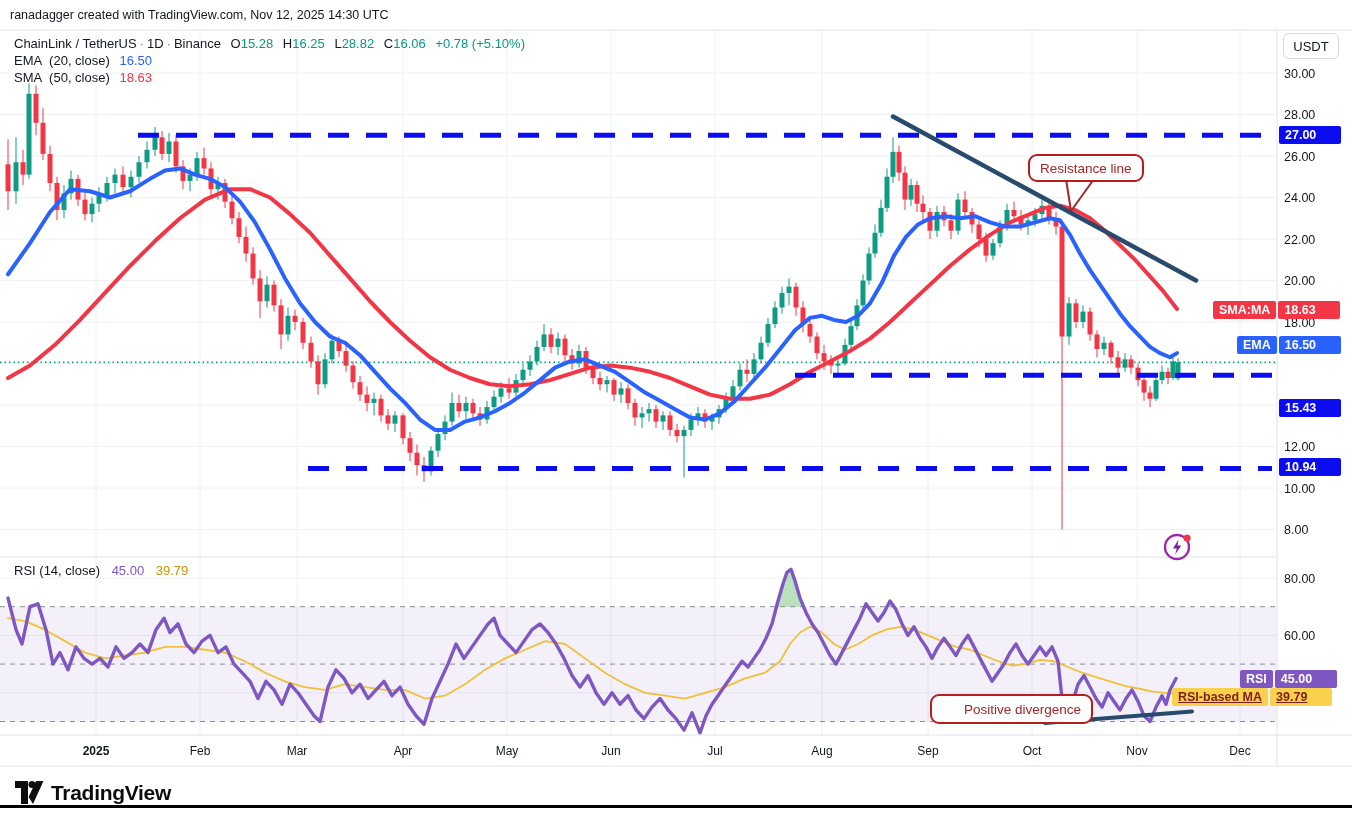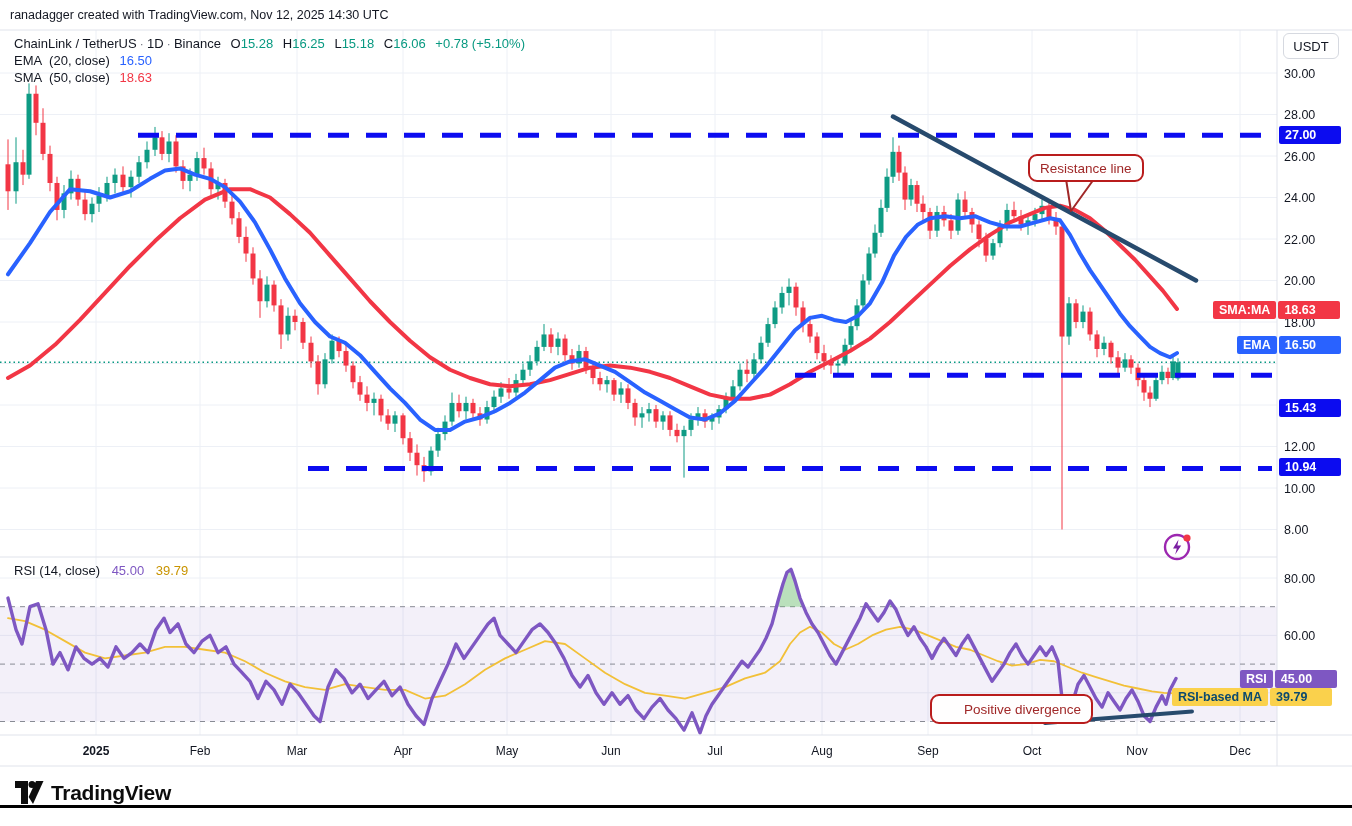--- a/index.html
+++ b/index.html
@@ -20,21 +20,21 @@
   .usdt-btn{position:absolute;left:1283px;top:33px;width:54px;height:24px;border:1px solid #d6d9e0;border-radius:6px;
             background:#fff;font-size:13px;color:#131722;display:flex;align-items:center;justify-content:center;z-index:6;}
   .badge-row{position:absolute;display:flex;align-items:stretch;z-index:6;}
   .badge-tag{color:#fff;font-size:12.5px;font-weight:600;padding:2px 6px;border-radius:2px;display:flex;align-items:center;margin-right:2px;}
   .badge-val{color:#fff;font-size:12.5px;font-weight:600;padding:2px 6px;border-radius:2px;min-width:50px;display:flex;align-items:center;}
   .bg-blue{background:var(--level);}
   .bg-ema{background:var(--ema);}
   .bg-sma{background:var(--down);}
   .bg-teal{background:var(--tealbadge);}
   .bg-purple{background:var(--purple);}
-  .bg-yellow{background:var(--yellowbadge);color:#0c4a6e;}
+  .bg-yellow{background:var(--yellowbadge);color:#7f1d1d;text-decoration:underline;}
   .symbol-badge{position:absolute;z-index:7;display:flex;align-items:flex-start;}
   .symbol-badge .badge-tag{height:17px;margin-top:1px;}
   .symbol-badge .stack{background:var(--tealbadge);color:#fff;border-radius:2px;padding:2px 6px;font-size:12.5px;font-weight:600;line-height:14px;min-width:56px;}
   .callout{position:absolute;border:2px solid #b91c1c;background:#fffefe;color:#a02828;border-radius:9px;
            font-size:13.5px;display:flex;align-items:center;justify-content:center;z-index:8;white-space:nowrap;padding:0 10px;}
   .logo{position:absolute;left:14px;top:780px;display:flex;align-items:center;z-index:5;}
   .logo-text{font-size:21px;font-weight:800;color:#0d0d0d;margin-left:7px;letter-spacing:-0.3px;}
   .bottom-bar{position:absolute;left:0;bottom:0;width:1352px;height:3px;background:#000;z-index:9;}
   .flash-icon{position:absolute;left:1160px;top:530px;z-index:6;}
 </style>
@@ -494,21 +494,21 @@
         <text x="1032" y="755" font-size="12" fill="#131722" text-anchor="middle" font-weight="400">Oct</text>
         <text x="1137" y="755" font-size="12" fill="#131722" text-anchor="middle" font-weight="400">Nov</text>
         <text x="1240" y="755" font-size="12" fill="#131722" text-anchor="middle" font-weight="400">Dec</text>
       </g>
     </svg>
 
   <div class="legend" style="top:36px;">
     <span class="t">ChainLink / TetherUS</span><span class="sep">·</span><span class="t">1D</span><span class="sep">·</span><span class="t">Binance</span>
     <span class="k">O</span><span class="up">15.28</span>
     <span class="k">H</span><span class="up">16.25</span>
-    <span class="k">L</span><span class="up">15.18</span>
+    <span class="k">L</span><span class="up">28.82</span>
     <span class="k">C</span><span class="up">16.06</span>
     <span class="up" style="margin-left:6px;">+0.78 (+5.10%)</span>
   </div>
   <div class="legend" style="top:53px;">
     <span class="t">EMA</span>
     <span class="t" style="margin-left:4px;">(20, close)</span>
     <span class="blue">16.50</span>
   </div>
   <div class="legend" style="top:70px;">
     <span class="t">SMA</span>

